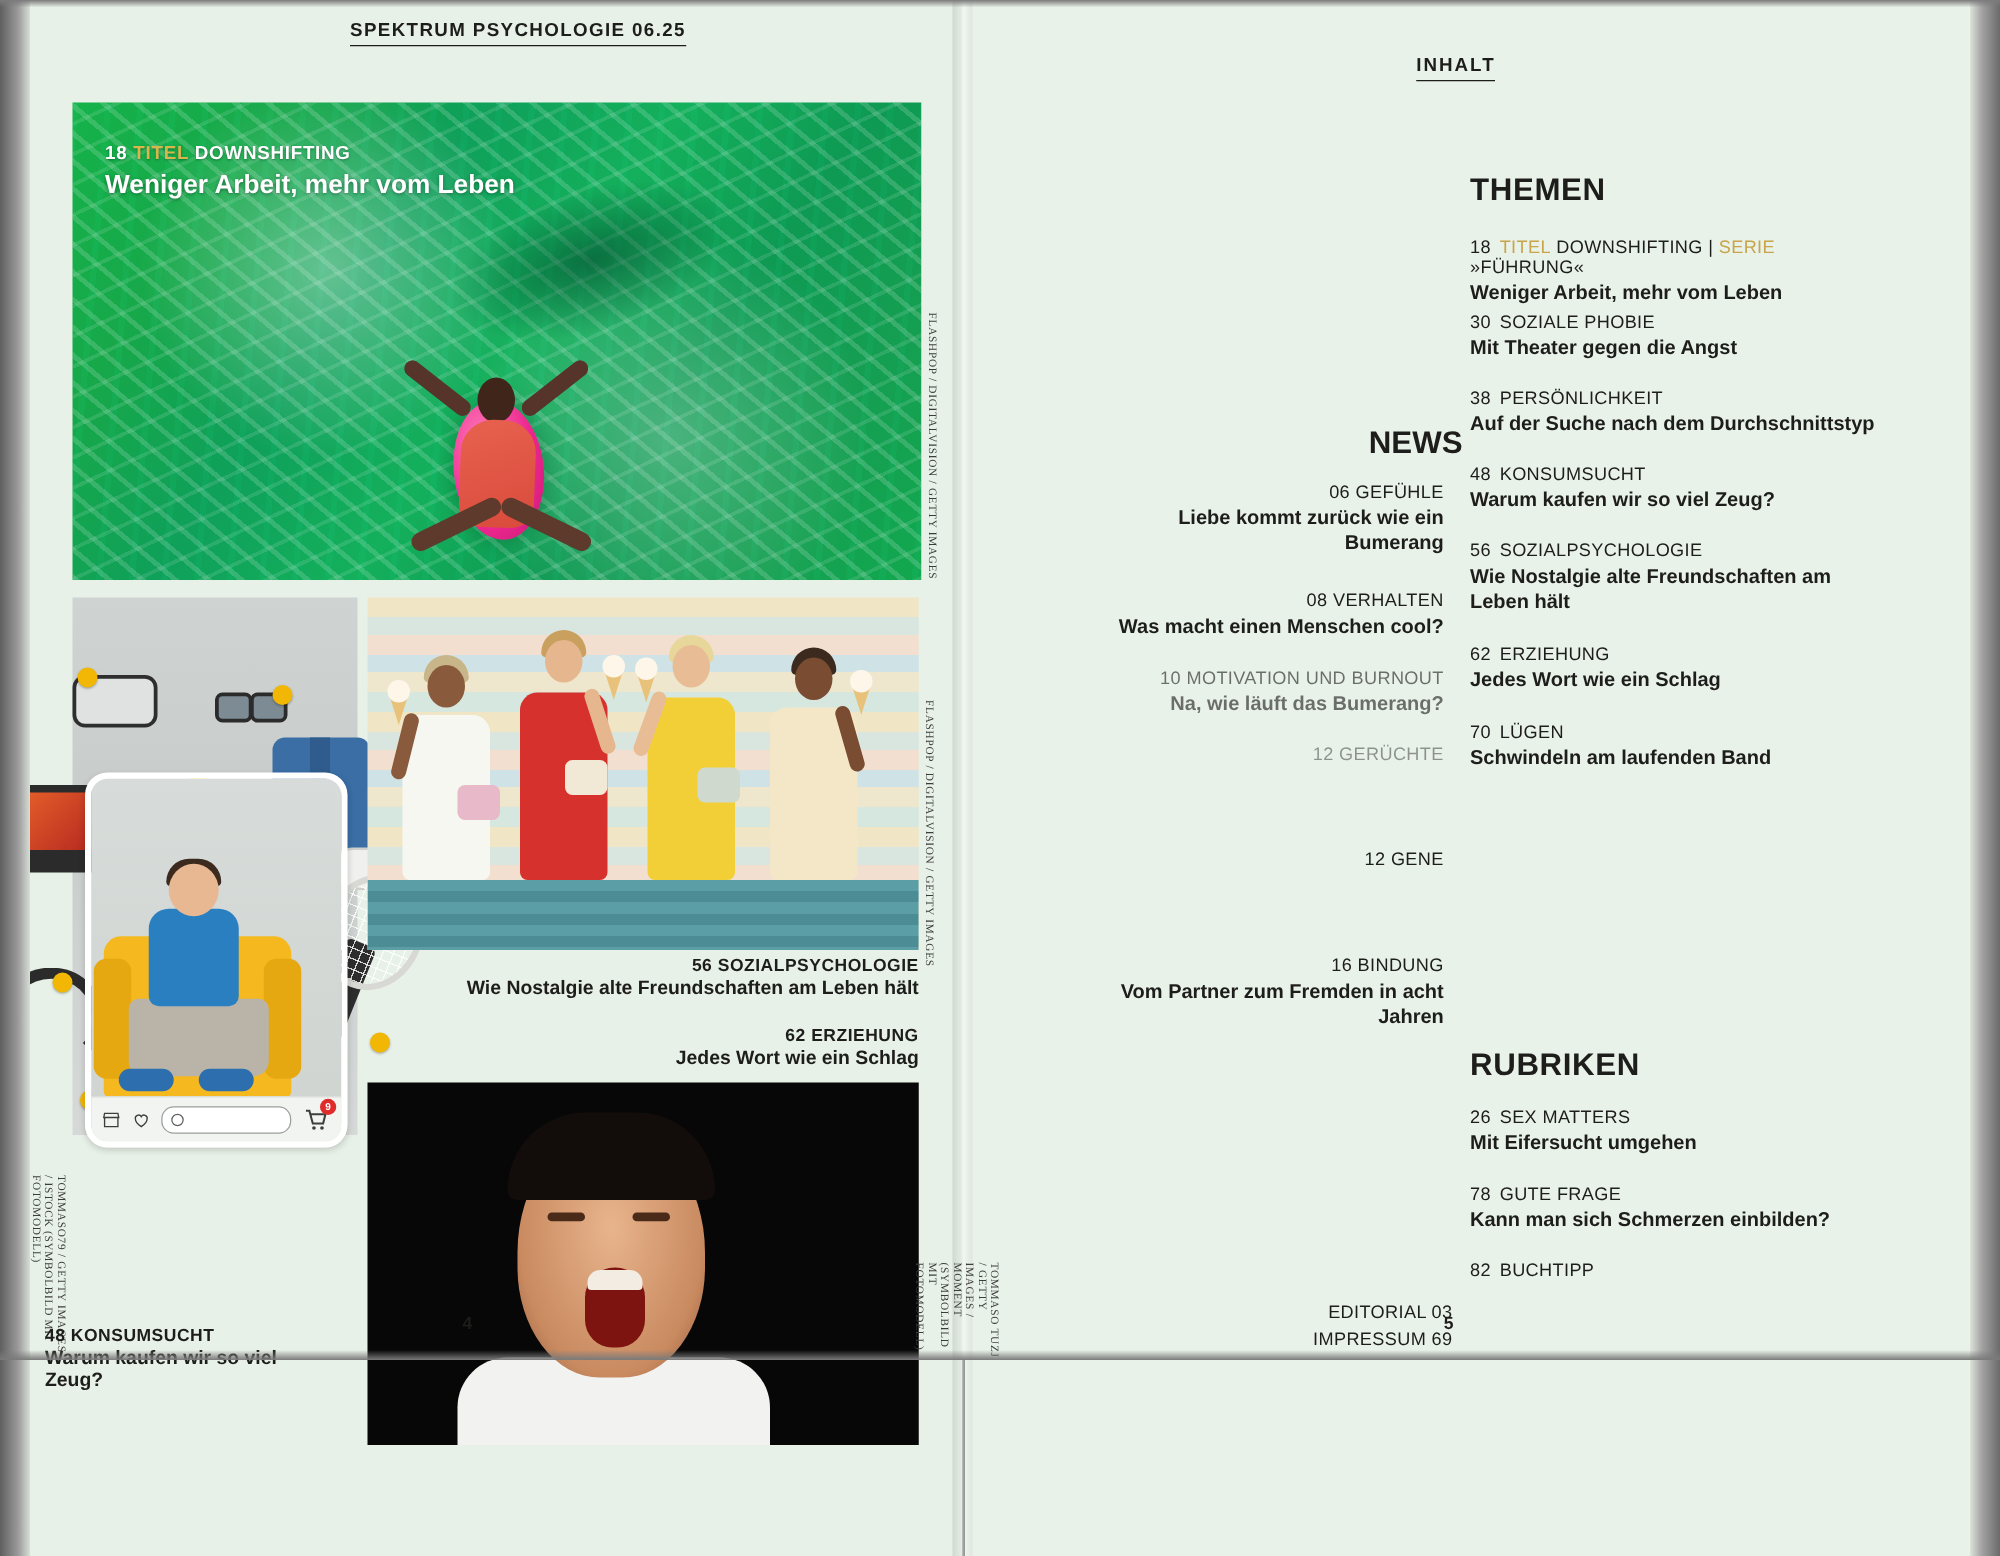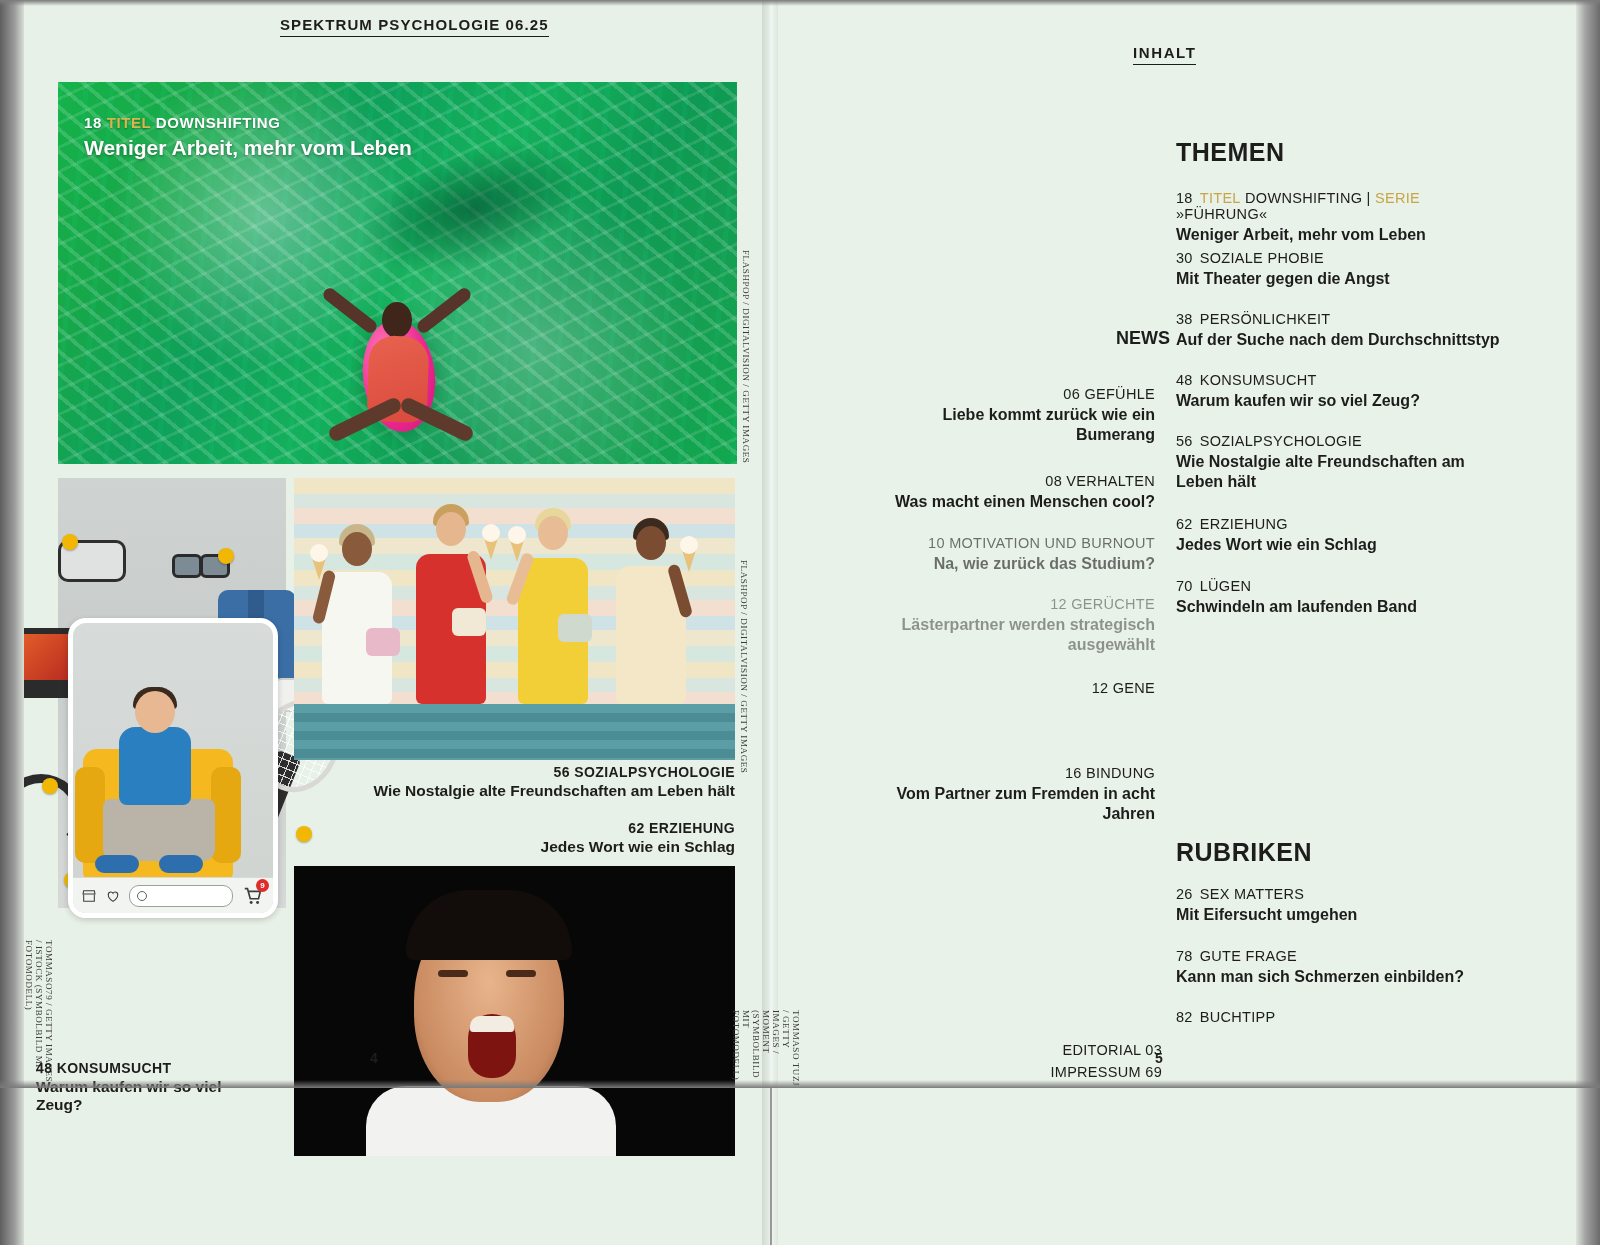--- a/index.html
+++ b/index.html
@@ -360,21 +360,21 @@
   .cap-erzieh { left: 292px; top: 820px; width: 443px; }
   .cap-konsum { left: 36px; top: 1060px; width: 230px; }
 
   
   .sec-head {
     position:absolute;
     font-size: 25px; font-weight: 800; letter-spacing:.5px; color:#1d1d1b;
   }
   .sec-themen  { left: 1176px; top: 138px; }
   .sec-rubriken{ left: 1176px; top: 838px; }
-  .sec-news    { right: 430px; top: 328px; font-size: 18px; font-weight:800; color:#1d1d1b; position:absolute;}
+  .sec-news    { right: 430px; top: 340px; font-size: 25px; font-weight:800; color:#1d1d1b; position:absolute;}
 
   .entry { position:absolute; }
   .entry .e-kicker {
     font-size: 14.5px; color:#1d1d1b; letter-spacing:.3px;
     font-family: "Liberation Sans Narrow", "Liberation Sans", sans-serif;
   }
   .entry .e-kicker .num { margin-right: 7px; }
   .entry .e-kicker .accent { color:#c8a44a; }
   .entry .e-title {
     font-size: 16px; font-weight: 800; color:#1d1d1b; margin-top: 3px; line-height: 1.28;
@@ -617,28 +617,27 @@
     <div class="e-kicker">
       <span class="num">08</span> <span>VERHALTEN</span>
     </div>
     <div class="e-title">Was macht einen Menschen cool?</div>
   </div>
 
   <div class="entry col-news news-faded-1" style="top:535px">
     <div class="e-kicker">
       <span class="num">10</span> <span>MOTIVATION UND BURNOUT</span>
     </div>
-    <div class="e-title">Na, wie zurück das Studium?</div>
+    <div class="e-title">Na, wie läuft das Bumerang?</div>
   </div>
 
   <div class="entry col-news news-faded-2" style="top:596px">
     <div class="e-kicker">
       <span class="num">12</span> <span>GERÜCHTE</span>
     </div>
-    <div class="e-title">Lästerpartner werden strategisch ausgewählt</div>
   </div>
 
   <div class="entry col-news" style="top:680px">
     <div class="e-kicker">
       <span class="num">12</span> <span>GENE</span>
     </div>
   </div>
 
   <div class="entry col-news" style="top:765px">
     <div class="e-kicker">

